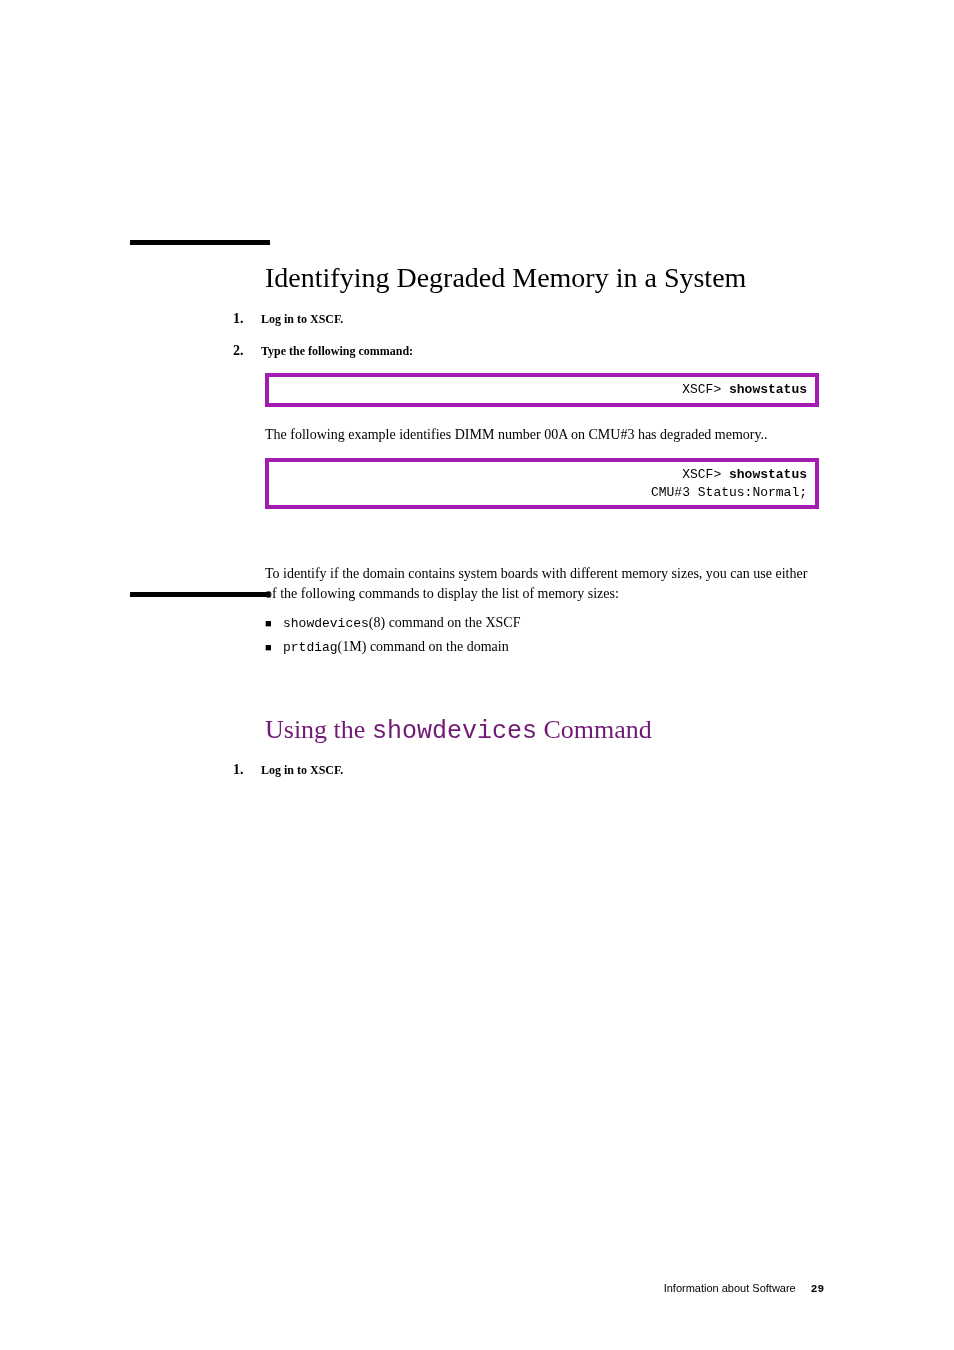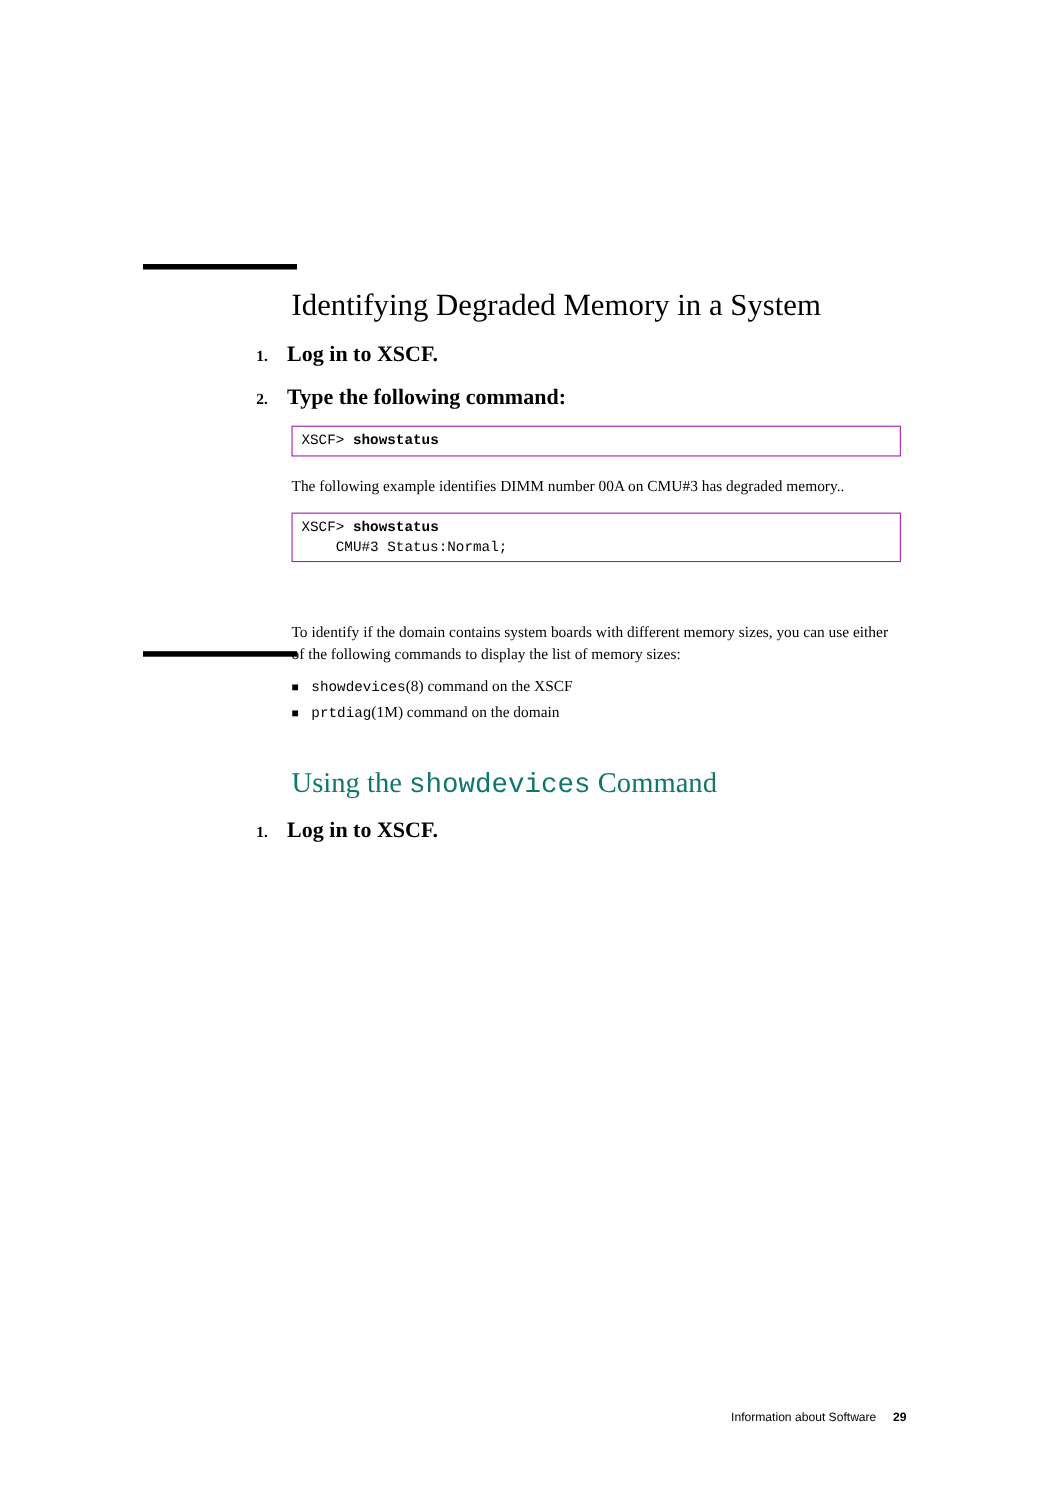--- a/index.html
+++ b/index.html
@@ -39,51 +39,52 @@
       margin-left: 135px;
       margin-top: 20px;
       line-height: 1.25;
       color: #000;
     }
     h2 {
       font-size: 26px;
       font-weight: normal;
       font-family: 'Palatino Linotype', Palatino, Georgia, serif;
       margin-left: 135px;
-      margin-top: 40px;
+      margin-top: 60px;
       margin-bottom: 12px;
-      color: #0f766e;
+      color: #701a75;
     }
     .step {
       display: flex;
       align-items: baseline;
       margin-top: 16px;
       margin-left: 103px;
     }
     .step-num {
       font-weight: bold;
       font-family: 'Palatino Linotype', Palatino, Georgia, serif;
       font-size: 14px;
       width: 28px;
       text-align: left;
     }
     .step-text {
       font-weight: bold;
       font-family: 'Palatino Linotype', Palatino, Georgia, serif;
-      font-size: 20px;
+      font-size: 12px;
     }
     .code-box {
-      border: 1px solid #a21caf;
+      border: 4px solid #a21caf;
       margin-left: 135px;
       margin-right: 5px;
       margin-top: 14px;
       padding: 4px 8px;
       font-family: 'Courier New', Courier, monospace;
       font-size: 13px;
       line-height: 1.35;
+      text-align: right;
     }
     .code-prompt {
       font-family: 'Courier New', Courier, monospace;
     }
     .code-cmd {
       font-weight: bold;
       font-family: 'Courier New', Courier, monospace;
     }
     .body-text {
       margin-left: 135px;
@@ -124,20 +125,21 @@
       position: absolute;
       bottom: 55px;
       right: 130px;
       font-size: 11px;
       font-family: Helvetica, Arial, sans-serif;
       color: #000;
     }
     .footer-page {
       font-weight: bold;
       margin-left: 12px;
+      font-family: Liberation Mono, monospace;
     }
     .code-line {
       white-space: pre;
     }
   </style>
 </head>
 <body>
 
 <div class="page">
   <div class="section-rule rule-1"></div>

